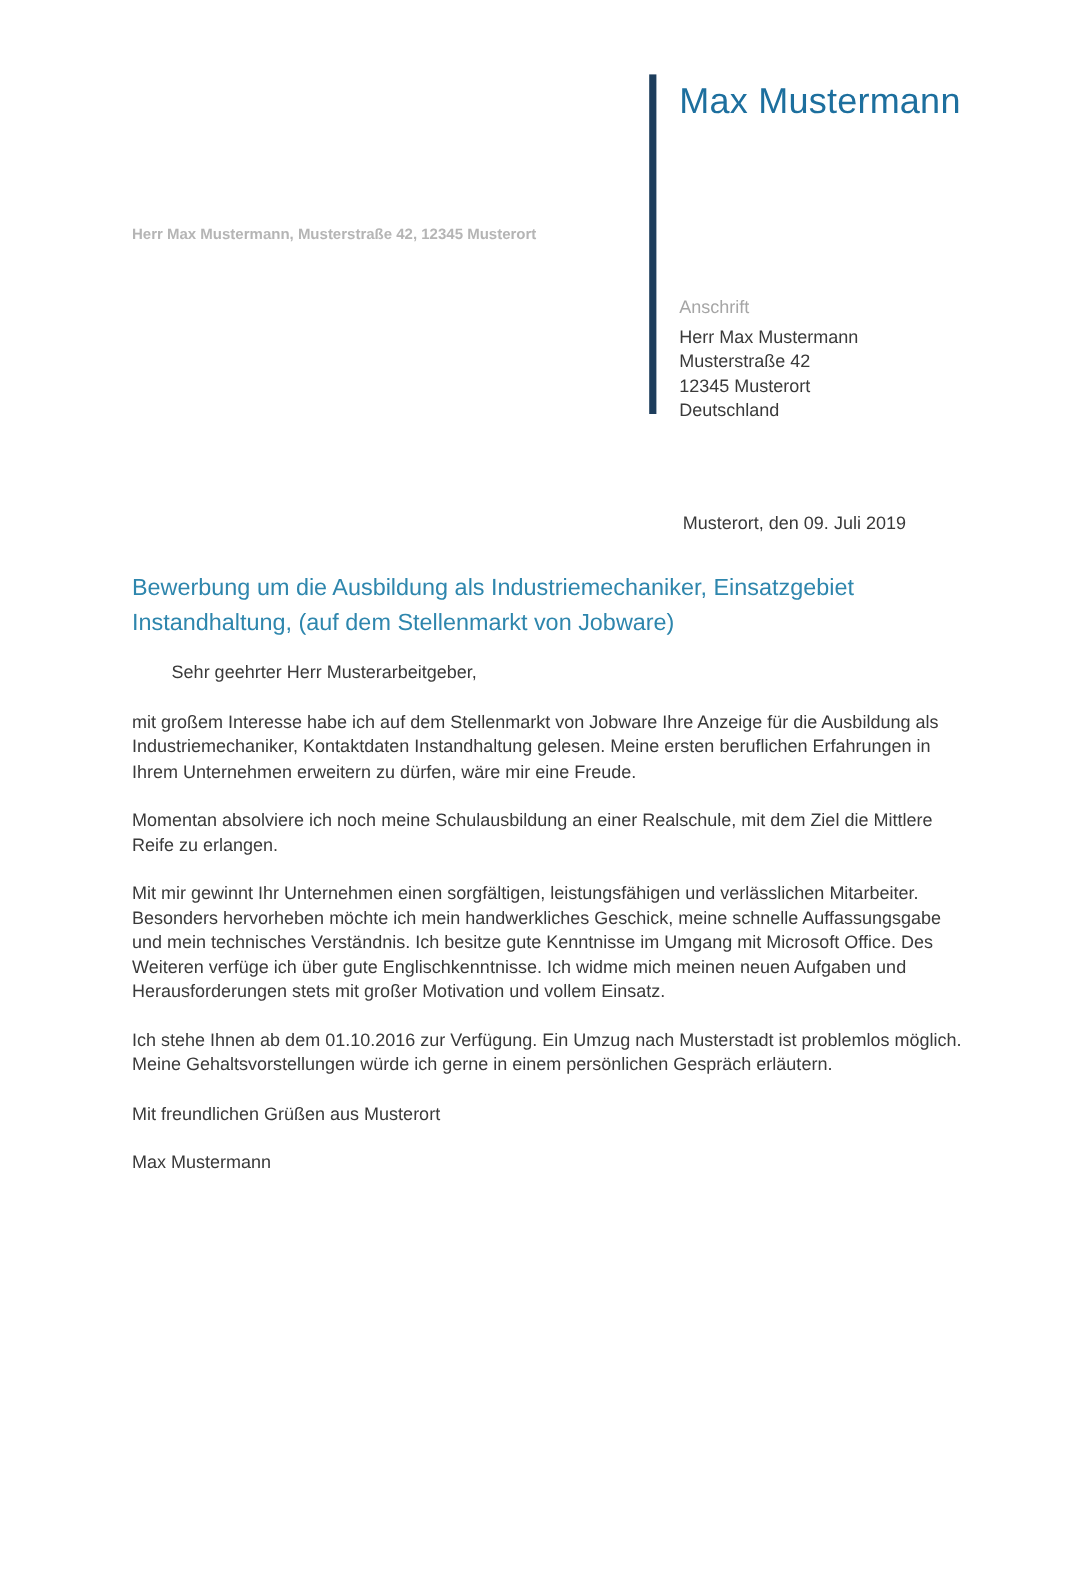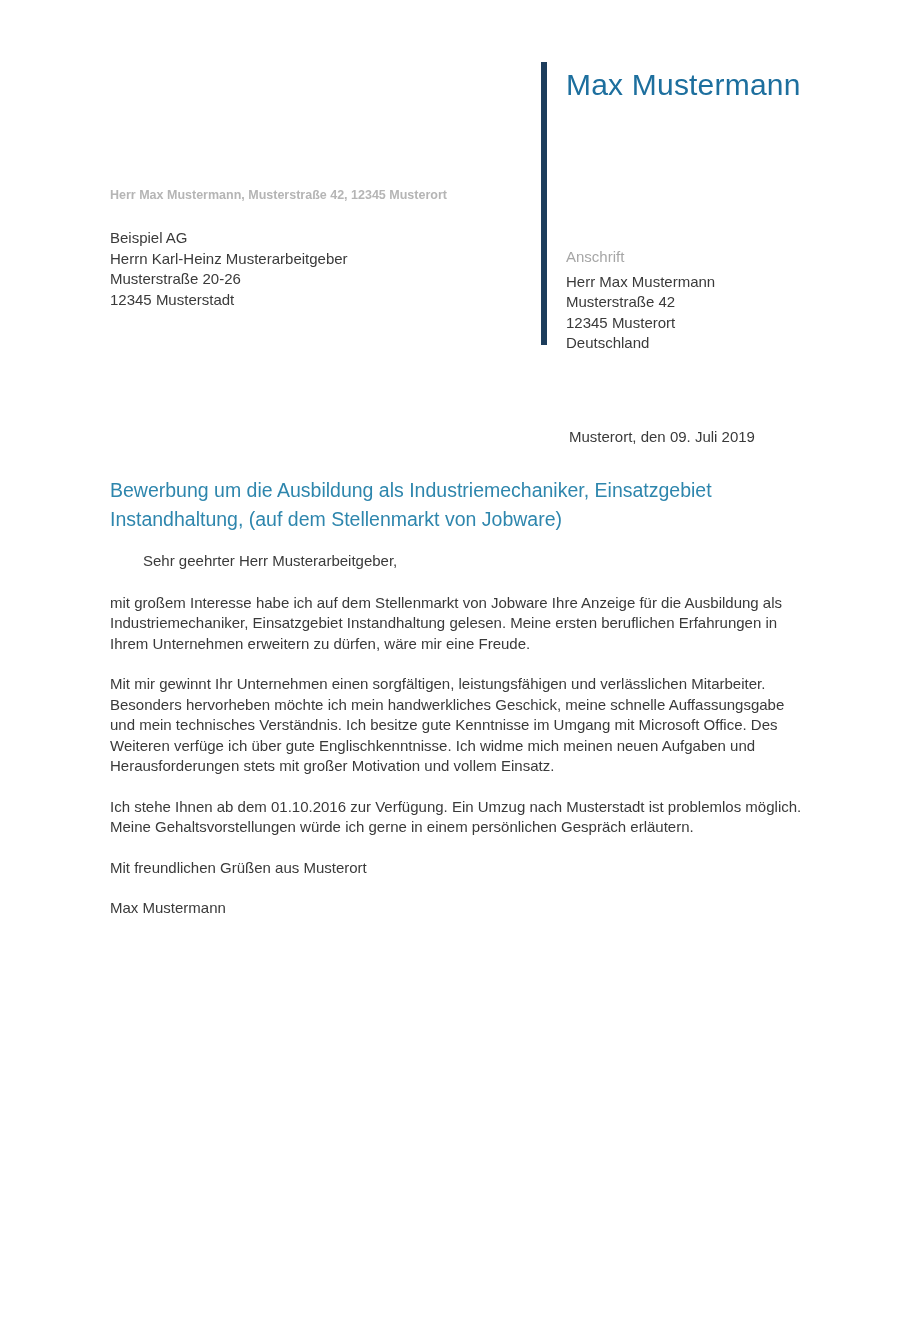--- a/index.html
+++ b/index.html
@@ -130,33 +130,28 @@
   <div class="header-block hb-address">
     <div class="header-label">Anschrift</div>
     <div>Herr Max Mustermann</div>
     <div>Musterstraße 42</div>
     <div>12345 Musterort</div>
     <div>Deutschland</div>
   </div>
 
   <div class="sender-line">Herr Max Mustermann, Musterstraße 42, 12345 Musterort</div>
 
-  <div class="recipient">
-    <div>Beispiel AG</div>
-    <div>Herrn Karl-Heinz Musterarbeitgeber</div>
-    <div>Musterstraße 20-26</div>
-    <div>12345 Musterstadt</div>
-  </div>
 
   <div class="date-line">Musterort, den 09. Juli 2019</div>
 
   <div class="subject">Bewerbung um die Ausbildung als Industriemechaniker, Einsatzgebiet Instandhaltung, (auf dem Stellenmarkt von Jobware)</div>
 
   <div class="letter-body">
     <p class="salutation">Sehr geehrter Herr Musterarbeitgeber,</p>
-    <p>mit großem Interesse habe ich auf dem Stellenmarkt von Jobware Ihre Anzeige für die Ausbildung als Industriemechaniker, Einsatzgebiet Instandhaltung gelesen. Meine ersten beruflichen Erfahrungen in Ihrem Unternehmen erweitern zu dürfen, wäre mir eine Freude.</p>
+    <p>mit großem Interesse habe ich auf dem Stellenmarkt von Jobware Ihre Anzeige für die Ausbildung als Industriemechaniker, Kontaktdaten Instandhaltung gelesen. Meine ersten beruflichen Erfahrungen in Ihrem Unternehmen erweitern zu dürfen, wäre mir eine Freude.</p>
+    <p>Momentan absolviere ich noch meine Schulausbildung an einer Realschule, mit dem Ziel die Mittlere Reife zu erlangen.</p>
     <p>Mit mir gewinnt Ihr Unternehmen einen sorgfältigen, leistungsfähigen und verlässlichen Mitarbeiter. Besonders hervorheben möchte ich mein handwerkliches Geschick, meine schnelle Auffassungsgabe und mein technisches Verständnis. Ich besitze gute Kenntnisse im Umgang mit Microsoft Office. Des Weiteren verfüge ich über gute Englischkenntnisse. Ich widme mich meinen neuen Aufgaben und Herausforderungen stets mit großer Motivation und vollem Einsatz.</p>
     <p>Ich stehe Ihnen ab dem 01.10.2016 zur Verfügung. Ein Umzug nach Musterstadt ist problemlos möglich. Meine Gehaltsvorstellungen würde ich gerne in einem persönlichen Gespräch erläutern.</p>
     <p class="closing">Mit freundlichen Grüßen aus Musterort</p>
     <div class="signature-name">Max Mustermann</div>
   </div>
 
 </div>
 
 </body></html>

